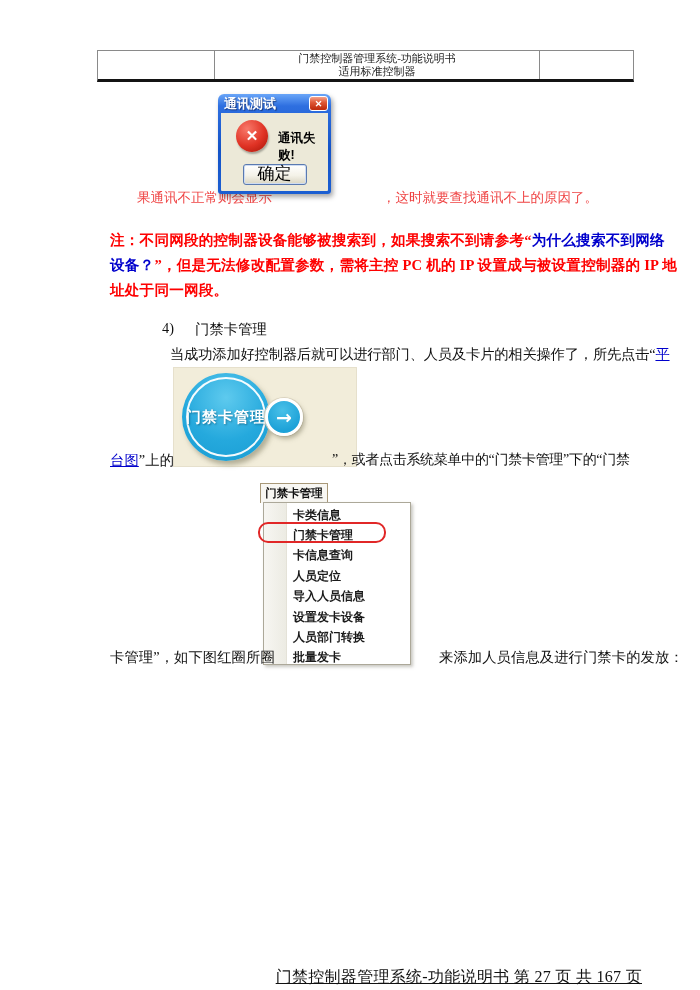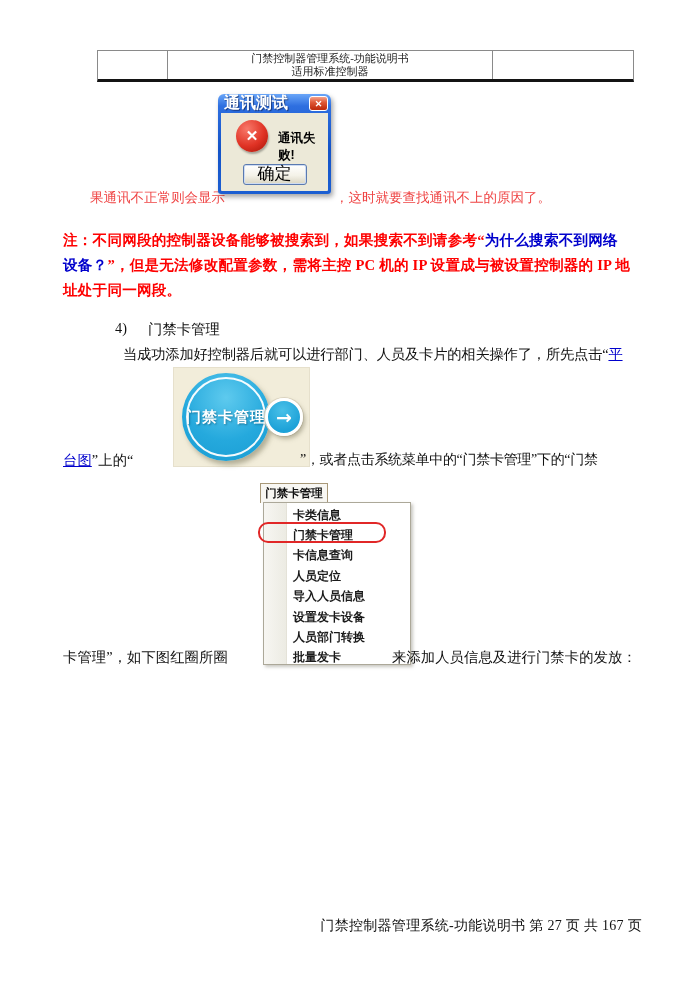--- a/index.html
+++ b/index.html
@@ -1,18 +1,18 @@
 <!DOCTYPE html>
 <html><head>
 <meta charset="utf-8">
 <style>
   html,body{margin:0;padding:0;background:#fff;}
   .page{position:relative;width:700px;height:990px;background:#ffffff;overflow:hidden;
         font-family:"Liberation Serif","DejaVu Serif",serif;color:#141414;}
-  .abs{position:absolute;}
+  .abs{position:absolute;padding-left:47px;}
   .nw{white-space:nowrap;}
 
   
   .header-table{left:97px;top:50px;width:537px;height:32px;display:flex;box-sizing:border-box;
     border:1px solid #8a8a8a;border-bottom:3px solid #141414;}
   .ht-cell{box-sizing:border-box;border-right:1px solid #8a8a8a;}
   .ht-left{width:70px;}
   .ht-center{width:325px;display:flex;flex-direction:column;justify-content:center;align-items:center;
     font-size:11px;line-height:13px;color:#222;}
   .ht-right{flex:1;border-right:none;}
@@ -23,21 +23,21 @@
   .doclink{color:#0000cc;text-decoration:underline;cursor:pointer;}
   .note-line{font-size:14.6px;font-weight:bold;color:#fe0000;letter-spacing:0.2px;}
   .note-link{color:#0000cc;font-weight:bold;cursor:pointer;}
 
   
   .xp-dialog{left:218px;top:94px;width:113px;height:100px;box-sizing:border-box;
     background:linear-gradient(180deg,#6aa6f8 0%,#2e6fe0 12%,#1353c8 55%,#1c5fd2 100%);
     border-radius:6px 6px 3px 3px;padding:0 3px 3px 3px;box-shadow:2px 3px 5px rgba(0,0,0,0.35);
     font-family:"Liberation Sans",sans-serif;}
   .xp-titlebar{height:19px;display:flex;align-items:center;}
-  .xp-title{flex:1;color:#fff;font-weight:bold;font-size:16px;padding-left:3px;
+  .xp-title{flex:1;color:#fff;font-weight:bold;font-size:13px;padding-left:3px;
     text-shadow:1px 1px 1px rgba(0,0,30,0.5);}
   .xp-close{width:19px;height:15px;border-radius:3px;box-sizing:border-box;border:1px solid #fff;
     background:linear-gradient(180deg,#f4a28c 0%,#e05a38 40%,#c22f10 90%);color:#fff;
     font-size:9px;font-weight:bold;display:flex;align-items:center;justify-content:center;cursor:pointer;}
   .xp-body{position:relative;height:78px;background:#ece9d8;border-radius:0 0 1px 1px;}
   .err-icon{position:absolute;left:15px;top:7px;width:32px;height:32px;border-radius:50%;
     background:radial-gradient(circle at 35% 28%,#f8796a 0%,#e03325 55%,#a31205 100%);
     color:#fff;font-weight:bold;font-size:15px;display:flex;align-items:center;justify-content:center;
     box-shadow:1px 2px 2px rgba(0,0,0,0.3);}
   .dlg-msg{position:absolute;left:57px;top:17px;font-size:12.5px;font-weight:bold;color:#000;}
@@ -71,21 +71,21 @@
     justify-content:center;font-size:11.5px;font-weight:bold;color:#111;cursor:pointer;}
   .menu-panel{position:absolute;left:5px;top:19px;width:148px;height:163px;box-sizing:border-box;
     background:#ffffff;border:1px solid #aca899;box-shadow:2px 2px 3px rgba(150,148,135,0.5);}
   .menu-strip{position:absolute;left:0;top:0;width:22px;height:100%;
     background:linear-gradient(90deg,#f7f6f2 0%,#ecebe3 100%);border-right:1px solid #e4e2d8;}
   .menu-item{position:absolute;left:29px;height:20px;line-height:20px;font-size:12px;font-weight:bold;
     color:#1a1a1a;white-space:nowrap;cursor:pointer;}
   .menu-redcircle{position:absolute;left:0;top:39px;width:128px;height:21px;box-sizing:border-box;
     border:2px solid #e12727;border-radius:10px;}
 
-  .footer{top:917px;right:58px;font-size:14px;letter-spacing:0.3px;color:#111;}
+  .footer{top:967px;right:58px;font-size:16px;letter-spacing:0.3px;color:#111;text-decoration:underline;}
 </style>
 </head>
 <body>
 
 <div class="page">
 
   <div class="abs header-table">
     <div class="ht-cell ht-left"></div>
     <div class="ht-cell ht-center">
       <span>门禁控制器管理系统-功能说明书</span>
@@ -132,21 +132,21 @@
   </div>
 
   <div class="abs bigbtn">
     <div class="bb-circle">
       <div class="bb-ring"></div>
       <div class="bb-label">门禁卡管理</div>
     </div>
     <div class="bb-small">→</div>
   </div>
 
-  <span class="abs nw" style="left:285px;top:451px;font-size:14px;letter-spacing:-0.3px;color:#111;margin-left:15px;">”，或者点击系统菜单中的“门禁卡管理”下的“门禁</span>
+  <span class="abs nw" style="left:285px;top:451px;font-size:14px;letter-spacing:-0.3px;color:#111;">”，或者点击系统菜单中的“门禁卡管理”下的“门禁</span>
 
   <div class="abs menu">
     <div class="menu-header">门禁卡管理</div>
     <div class="menu-panel">
       <div class="menu-strip"></div>
       <div class="menu-item" style="top:2px;">卡类信息</div>
       <div class="menu-item" style="top:22px;">门禁卡管理</div>
       <div class="menu-item" style="top:42px;">卡信息查询</div>
       <div class="menu-item" style="top:63px;">人员定位</div>
       <div class="menu-item" style="top:83px;">导入人员信息</div>

